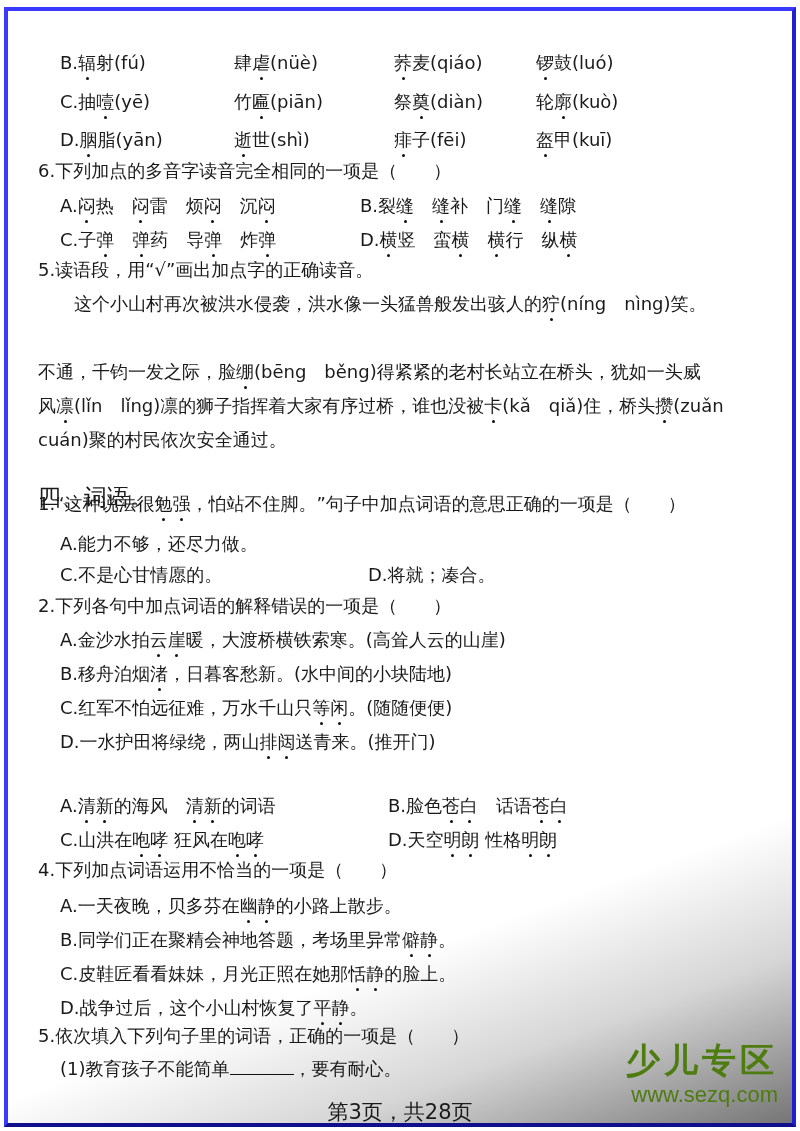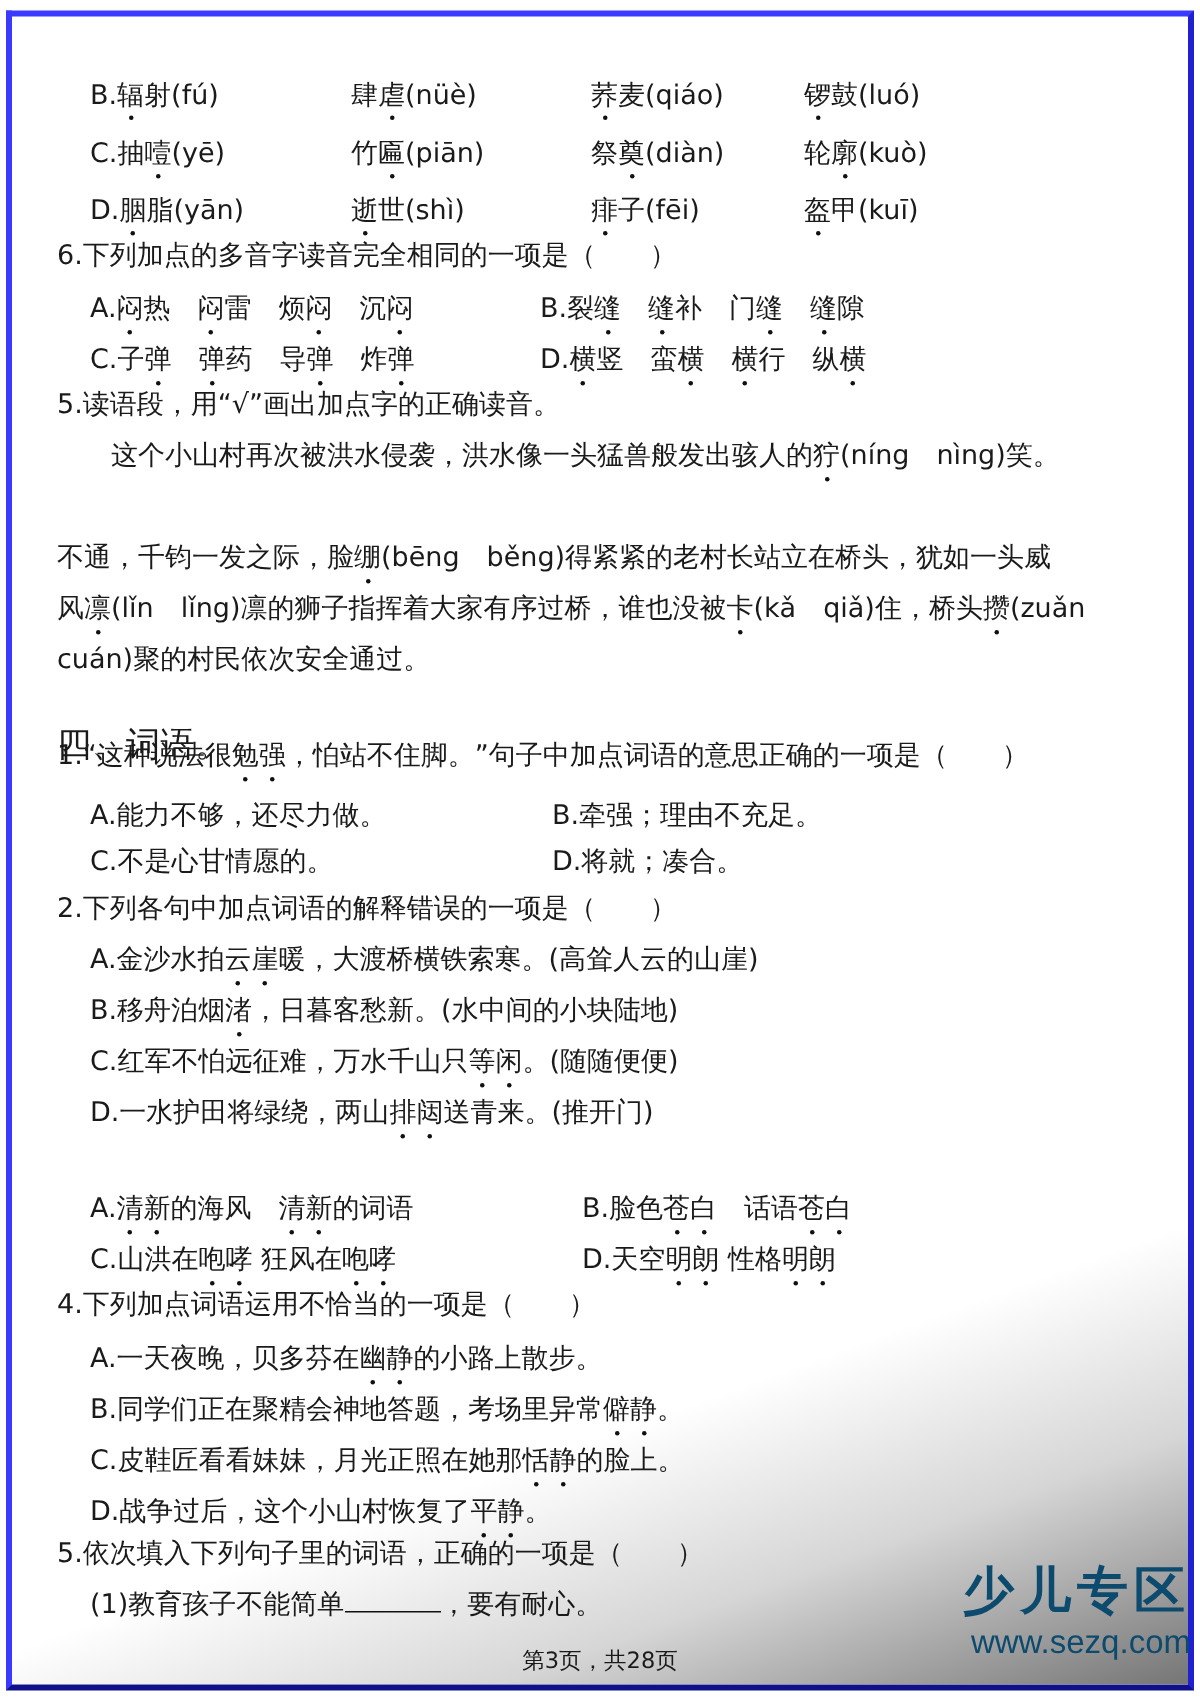--- a/index.html
+++ b/index.html
@@ -24,22 +24,22 @@
   }
   .content { position: absolute; left: 0; top: 0; right: 0; bottom: 0; font-size: 18px; border-radius: 11px; }
   .line { position: absolute; white-space: nowrap; line-height: 24px; }
   .em { position: relative; display: inline-block; }
   .em::after {
     content: ""; position: absolute; left: 50%; bottom: -5px;
     width: 3px; height: 3px; margin-left: -1.5px; border-radius: 50%; background: #111;
   }
   .cell { position: absolute; white-space: nowrap; }
   .heading { font-weight: normal; font-size: 23px; margin-top: 27px; }
-  .footer { position: absolute; left: 0; width: 100%; text-align: center; font-size: 15px; }
-  .wm { position: absolute; right: 6px; color: #0c4a6e; text-align: right; }
+  .footer { position: absolute; left: 0; width: 100%; text-align: center; font-size: 21px; }
+  .wm { position: absolute; right: 22px; color: #4d7c0f; text-align: right; }
   .wm-title { top: 1038px; font-size: 34px; font-weight: bold; letter-spacing: 4px; }
   .wm-url { top: 1082px; font-size: 22px; font-family: "Liberation Sans", sans-serif; }
   .blank { display: inline-block; width: 64px; border-bottom: 1px solid #111; height: 18px; vertical-align: baseline; }
 </style>
 </head>
 <body>
 
 <div class="frame">
   <div class="shade"></div>
 </div>
@@ -74,21 +74,20 @@
   <div class="line" style="left:38px;top:258px">5.读语段，用“√”画出加点字的正确读音。</div>
   <div class="line" style="left:38px;top:292px">　　这个小山村再次被洪水侵袭，洪水像一头猛兽般发出骇人的<span class="em">狞</span>(níng　nìng)笑。</div>
   <div class="line" style="left:38px;top:360px">不通，千钧一发之际，脸<span class="em">绷</span>(bēng　běng)得紧紧的老村长站立在桥头，犹如一头威</div>
   <div class="line" style="left:38px;top:394px">风<span class="em">凛</span>(lǐn　lǐng)凛的狮子指挥着大家有序过桥，谁也没被<span class="em">卡</span>(kǎ　qiǎ)住，桥头<span class="em">攒</span>(zuǎn</div>
   <div class="line" style="left:38px;top:428px">cuán)聚的村民依次安全通过。</div>
 
   <div class="line heading" style="left:38px;top:458px">四、词语。</div>
 
   <div class="line" style="left:38px;top:492px">1.“这种说法很<span class="em">勉</span><span class="em">强</span>，怕站不住脚。”句子中加点词语的意思正确的一项是（　　）</div>
   <div class="line" style="left:60px;top:532px">A.能力不够，还尽力做。</div>
-  <div class="line" style="left:368px;top:532px">B.牵强；理由不充足。</div>
   <div class="line" style="left:60px;top:563px">C.不是心甘情愿的。</div>
   <div class="line" style="left:368px;top:563px">D.将就；凑合。</div>
 
   <div class="line" style="left:38px;top:594px">2.下列各句中加点词语的解释错误的一项是（　　）</div>
   <div class="line" style="left:60px;top:628px">A.金沙水拍<span class="em">云</span><span class="em">崖</span>暖，大渡桥横铁索寒。(高耸人云的山崖)</div>
   <div class="line" style="left:60px;top:662px">B.移舟泊烟<span class="em">渚</span>，日暮客愁新。(水中间的小块陆地)</div>
   <div class="line" style="left:60px;top:696px">C.红军不怕远征难，万水千山只<span class="em">等</span><span class="em">闲</span>。(随随便便)</div>
   <div class="line" style="left:60px;top:730px">D.一水护田将绿绕，两山<span class="em">排</span><span class="em">闼</span>送青来。(推开门)</div>
 
   <div class="line" style="left:60px;top:794px">A.<span class="em">清</span><span class="em">新</span>的海风　<span class="em">清</span><span class="em">新</span>的词语</div>

